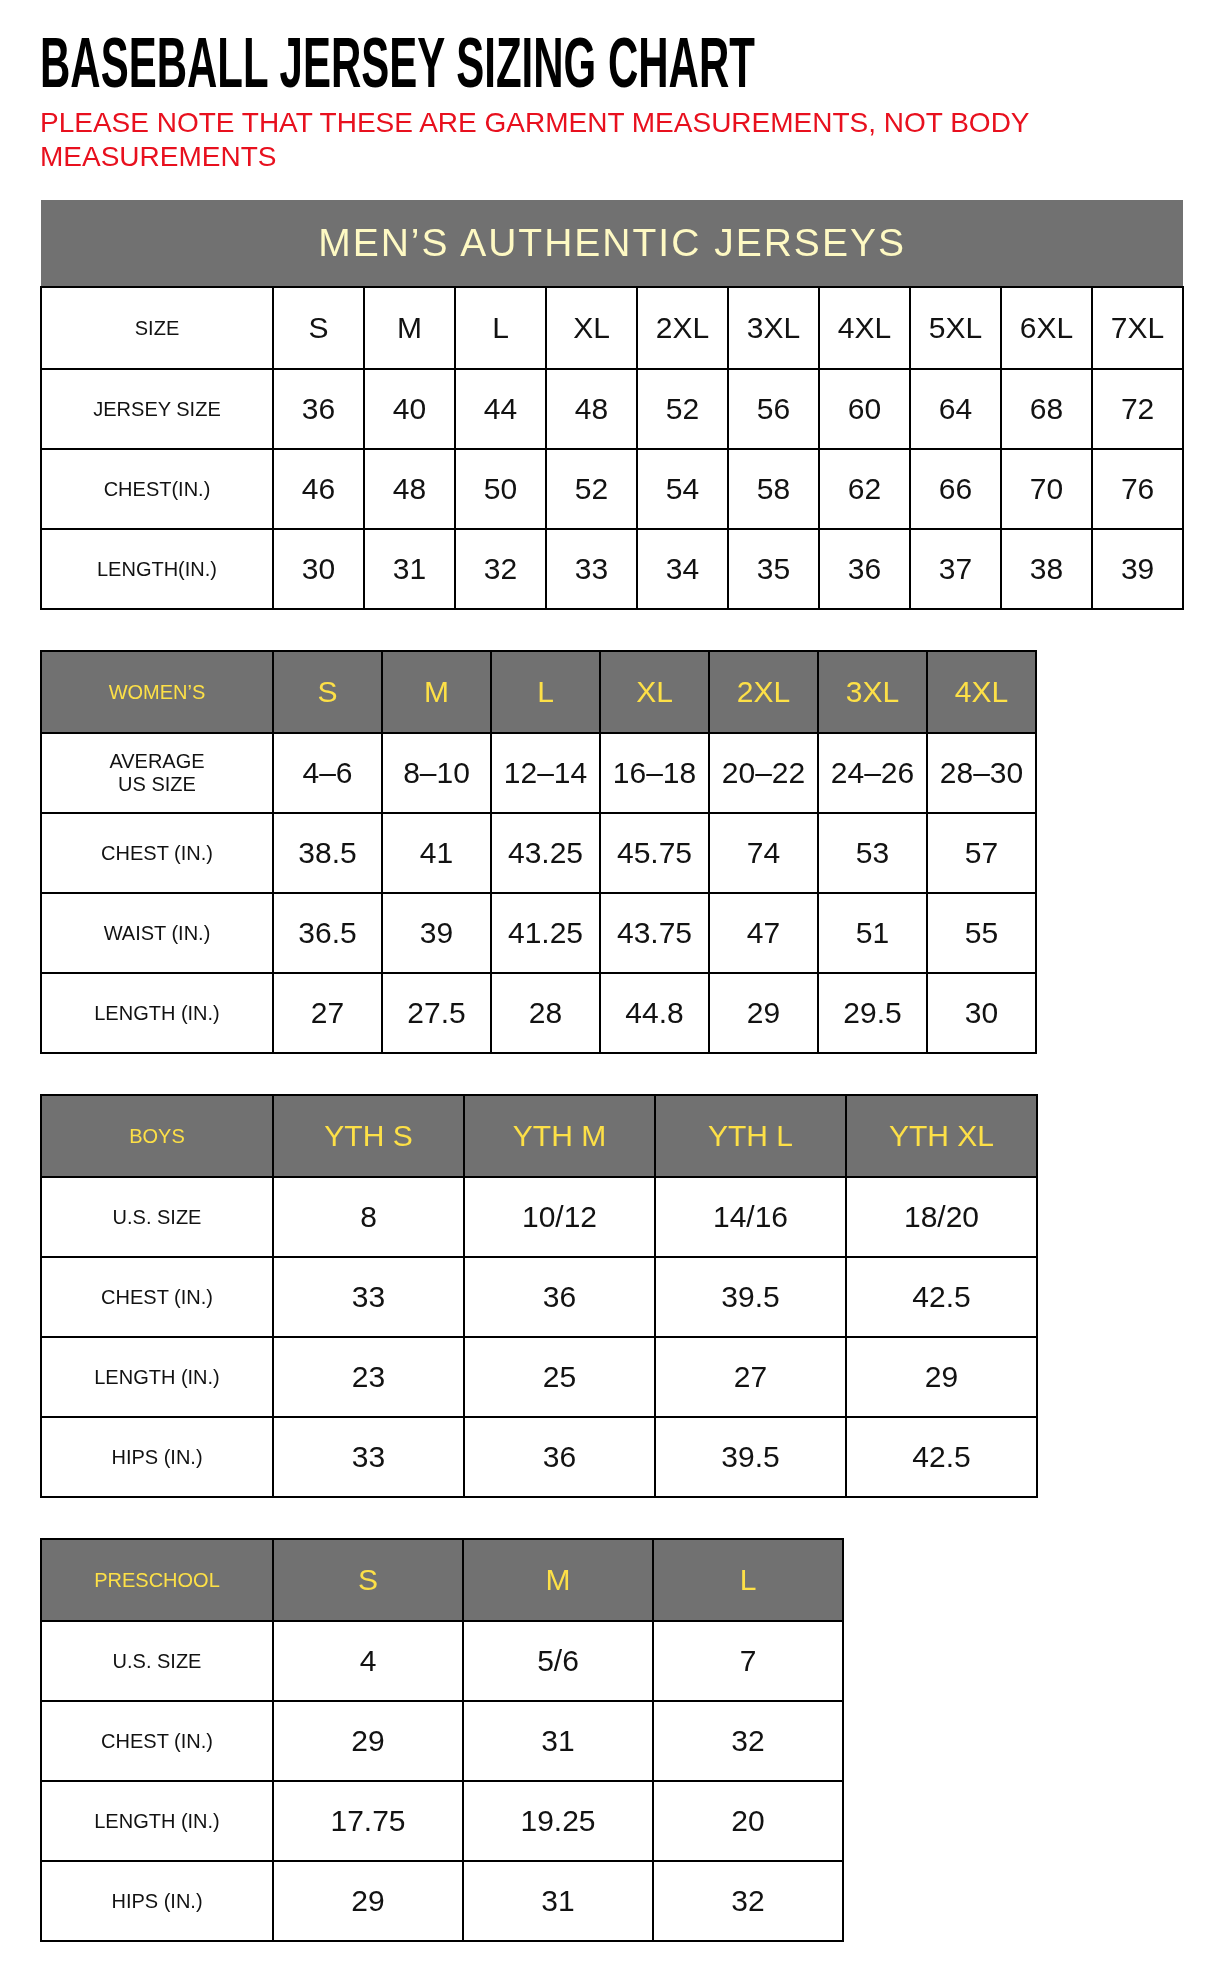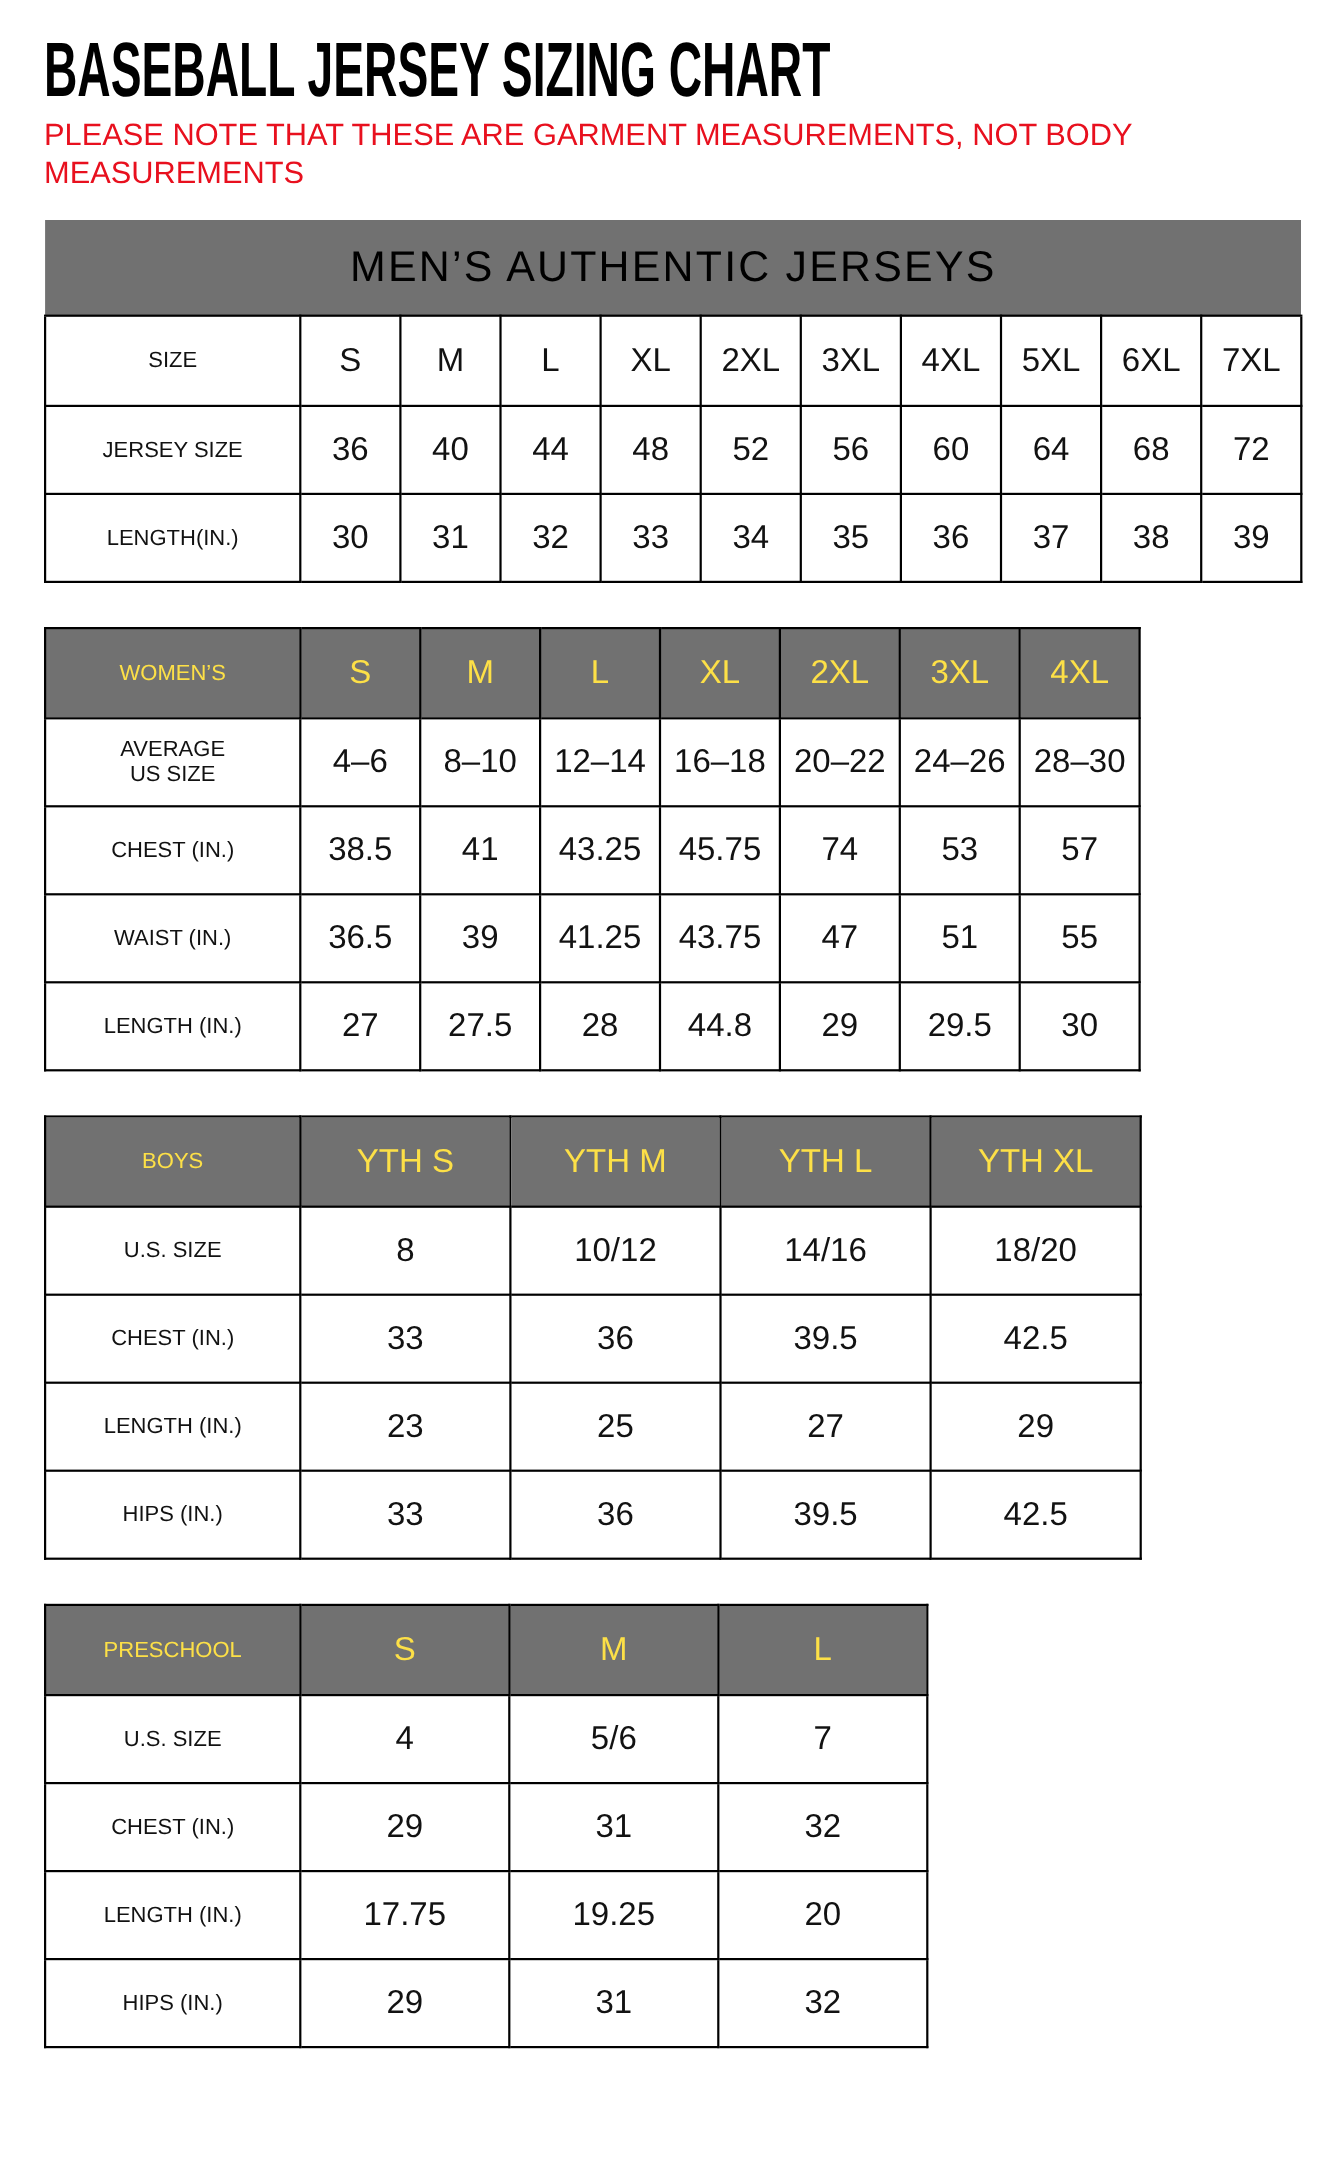--- a/index.html
+++ b/index.html
@@ -49,21 +49,21 @@
     padding:0;
     font-size:30px;
     height:78px;
     white-space:pre-line;
     color:var(--ink);
     font-stretch:condensed;
     overflow:hidden;
   }
   .sz td.banner{
     background:var(--gray);
-    color:#000000;
+    color:#fef9c3;
     font-size:39px;
     height:86px;
     letter-spacing:2px;
     border-left:none;border-top:none;border-right:none;
     border-bottom:2px solid var(--line);
   }
   .sz td.ghead{
     background:var(--gray);
     color:#fde047;
     height:80px;
@@ -119,20 +119,33 @@
           <td class="val">44</td>
           <td class="val">48</td>
           <td class="val">52</td>
           <td class="val">56</td>
           <td class="val">60</td>
           <td class="val">64</td>
           <td class="val">68</td>
           <td class="val">72</td>
         </tr>
         <tr>
+          <td class="rlabel">CHEST(IN.)</td>
+          <td class="val">46</td>
+          <td class="val">48</td>
+          <td class="val">50</td>
+          <td class="val">52</td>
+          <td class="val">54</td>
+          <td class="val">58</td>
+          <td class="val">62</td>
+          <td class="val">66</td>
+          <td class="val">70</td>
+          <td class="val">76</td>
+        </tr>
+        <tr>
           <td class="rlabel">LENGTH(IN.)</td>
           <td class="val">30</td>
           <td class="val">31</td>
           <td class="val">32</td>
           <td class="val">33</td>
           <td class="val">34</td>
           <td class="val">35</td>
           <td class="val">36</td>
           <td class="val">37</td>
           <td class="val">38</td>

